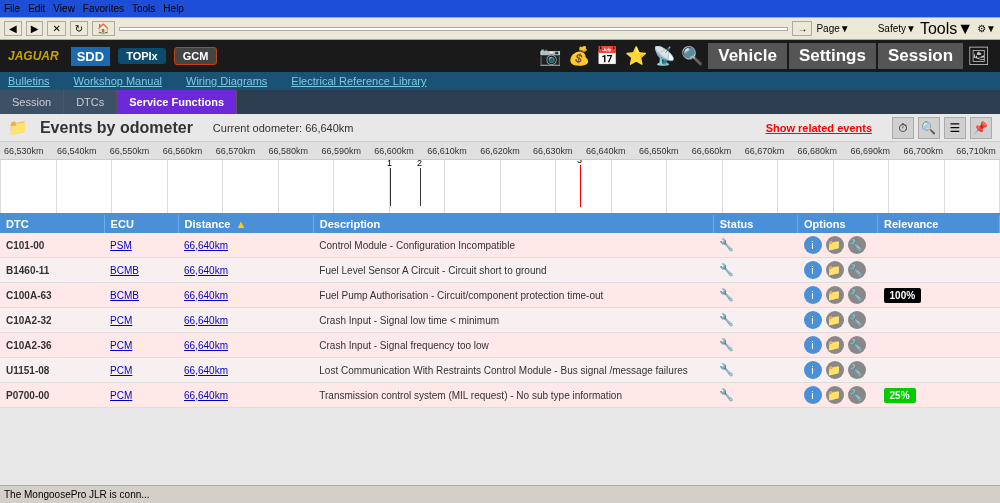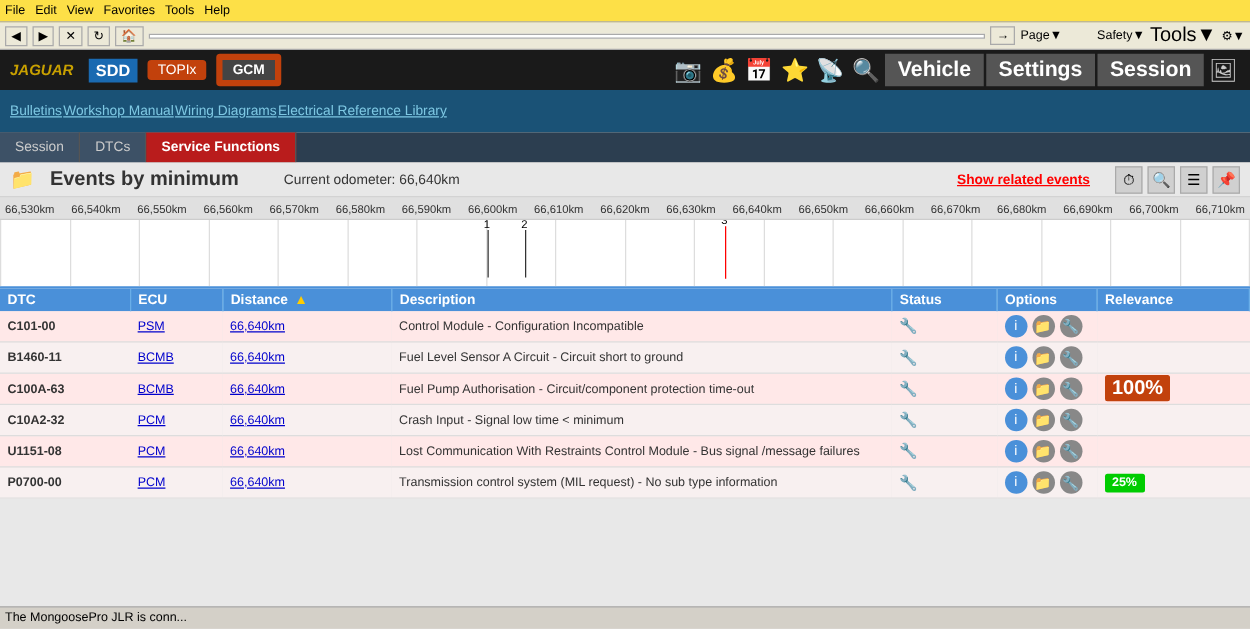--- a/index.html
+++ b/index.html
@@ -1,52 +1,52 @@
 <!DOCTYPE html>
 <html><head>
   <meta charset="utf-8">
   <style>
     * { margin: 0; padding: 0; box-sizing: border-box; }
     body { font-family: Arial, sans-serif; font-size: 11px; background: #d4d0c8; width: 1000px; height: 503px; overflow: hidden; }
     
     
-    .browser-bar { background: #fde047; height: 18px; display: flex; align-items: center; padding: 0 4px; border-bottom: 1px solid #aaa; font-size: 10px; }
+    .browser-bar { background: #1d4ed8; height: 18px; display: flex; align-items: center; padding: 0 4px; border-bottom: 1px solid #aaa; font-size: 10px; }
     .browser-bar span { margin-right: 8px; }
     
     
     .toolbar { background: #ece9d8; height: 22px; display: flex; align-items: center; padding: 0 4px; border-bottom: 1px solid #aaa; gap: 4px; }
     .toolbar-btn { background: #ece9d8; border: 1px solid #aaa; padding: 1px 4px; font-size: 10px; cursor: pointer; }
     
     
     .app-header { background: #1a1a1a; height: 32px; display: flex; align-items: center; padding: 0 8px; gap: 8px; }
     .jaguar-logo { color: #c8a000; font-weight: bold; font-size: 12px; font-style: italic; margin-right: 4px; }
     .app-logo-sdd { background: #1a6ab1; color: white; font-weight: bold; padding: 2px 6px; font-size: 13px; }
-    .app-logo-topix { background: #c2410c; color: white; font-weight: normal; padding: 2px 8px; font-size: 11px; border-radius: 3px; }
-    .app-logo-gcm { background: #444; color: white; font-weight: bold; padding: 2px 8px; font-size: 11px; border-radius: 3px; border: 5px solid #c2410c; }
+    .app-logo-topix { background: #0c4a6e; color: white; font-weight: bold; padding: 2px 8px; font-size: 11px; border-radius: 3px; }
+    .app-logo-gcm { background: #444; color: white; font-weight: bold; padding: 2px 8px; font-size: 11px; border-radius: 3px; border: 1px solid #c2410c; }
     .header-right { margin-left: auto; display: flex; gap: 2px; align-items: center; }
     .header-icon-btn { background: transparent; border: none; color: #ccc; font-size: 18px; cursor: pointer; padding: 2px; }
     .header-nav-btn { background: #555; color: white; border: none; padding: 3px 10px; font-size: 17px; cursor: pointer; font-weight: bold; }
     
     
-    .nav-bar { background: #1a5276; height: 34px; display: flex; align-items: center; padding: 0 8px; gap: 1px; }
+    .nav-bar { background: #1a5276; height: 18px; display: flex; align-items: center; padding: 0 8px; gap: 24px; }
     .nav-link { color: #7ec8e3; font-size: 11px; cursor: pointer; text-decoration: underline; }
     
     
     .session-tabs { background: #2c3e50; height: 24px; display: flex; align-items: flex-end; padding: 0 0 0 0; }
     .session-tab { padding: 4px 12px; font-size: 11px; cursor: pointer; color: #ccc; background: #3d5166; border-right: 1px solid #555; height: 100%; display: flex; align-items: center; }
-    .session-tab.active { background: #b91c1c; color: white; font-weight: bold; }
+    .session-tab.active { background: #6d28d9; color: white; font-weight: bold; }
     
     
     .main-content { background: #e8e8e8; flex: 1; }
     
     
     .events-header { background: #e8e8e8; padding: 4px 8px; display: flex; align-items: center; gap: 12px; border-bottom: 1px solid #ccc; height: 28px; }
     .folder-icon { font-size: 16px; color: #666; }
     .events-title { font-size: 16px; font-weight: bold; color: #333; }
-    .odometer-text { font-size: 11px; color: #333; margin-left: 24px; }
+    .odometer-text { font-size: 11px; color: #333; margin-left: 8px; }
     .show-related { color: red; font-size: 11px; cursor: pointer; margin-left: auto; text-decoration: underline; font-weight: bold; }
     .header-tools { display: flex; gap: 4px; margin-left: 8px; }
     .tool-btn { background: #d0d0d0; border: 1px solid #aaa; width: 22px; height: 22px; display: flex; align-items: center; justify-content: center; cursor: pointer; font-size: 12px; }
     
     
     .distance-ruler { background: #e0e0e0; height: 18px; display: flex; align-items: center; padding: 0 4px; border-bottom: 1px solid #ccc; overflow: hidden; }
     .ruler-labels { display: flex; width: 100%; justify-content: space-between; align-items: center; }
     .ruler-label { font-size: 9px; color: #333; }
     
     
@@ -61,21 +61,21 @@
     .table-row:nth-child(odd) { background: #ffe8e8; }
     .table-row td { padding: 3px 6px; font-size: 10px; vertical-align: middle; white-space: nowrap; }
     .dtc-cell { color: #333; font-weight: bold; margin-top: 12px; }
     .ecu-cell { color: #0000cc; text-decoration: underline; cursor: pointer; }
     .dist-cell { color: #0000cc; text-decoration: underline; cursor: pointer; }
     .desc-cell { color: #333; }
     .option-icons { display: flex; gap: 4px; align-items: center; }
     .opt-icon { width: 18px; height: 18px; border-radius: 50%; display: flex; align-items: center; justify-content: center; font-size: 11px; cursor: pointer; }
     .opt-icon.blue { background: #4a90d9; color: white; }
     .opt-icon.gray { background: #888; color: white; }
-    .relevance-badge { background: #c2410c; color: white; font-size: 16px; font-weight: bold; padding: 2px 6px; border-radius: 2px; }
+    .relevance-badge { background: #000000; color: white; font-size: 10px; font-weight: bold; padding: 2px 6px; border-radius: 2px; }
     .relevance-badge-25 { background: #00cc00; color: white; font-size: 10px; font-weight: bold; padding: 2px 6px; border-radius: 2px; width: 42px; text-align: right; }
     .relevance-empty { width: 42px; }
     
     
     .status-bar { background: #d4d0c8; height: 18px; display: flex; align-items: center; padding: 0 4px; border-top: 1px solid #aaa; font-size: 10px; justify-content: space-between; position: absolute; bottom: 0; width: 100%; }
     
     .col-sort-indicator { color: #ffcc00; margin-left: 2px; }
     
     .wrench-icon { font-size: 12px; }
   </style>
@@ -142,21 +142,21 @@
     </div>
     <div class="session-tab active">
       <span>Service Functions</span>
     </div>
   </div>
 
   <div class="main-content" style="flex:1; overflow:hidden; position:relative;">
 
     <div class="events-header">
       <span class="folder-icon">📁</span>
-      <span class="events-title">Events by minimum</span>
+      <span class="events-title">Events by odometer</span>
       <span class="odometer-text">Current odometer: 66,640km</span>
       <span class="show-related">Show related events</span>
       <div class="header-tools">
         <div class="tool-btn">⏱</div>
         <div class="tool-btn">🔍</div>
         <div class="tool-btn">☰</div>
         <div class="tool-btn">📌</div>
       </div>
     </div>
 
@@ -293,20 +293,35 @@
             <td>
               <div class="option-icons">
                 <div class="opt-icon blue">i</div>
                 <div class="opt-icon gray">📁</div>
                 <div class="opt-icon gray">🔧</div>
               </div>
             </td>
             <td></td>
           </tr>
 
+          <tr class="table-row">
+            <td class="dtc-cell">C10A2-36</td>
+            <td class="ecu-cell">PCM</td>
+            <td class="dist-cell">66,640km</td>
+            <td class="desc-cell">Crash Input - Signal frequency too low</td>
+            <td><span class="wrench-icon">🔧</span></td>
+            <td>
+              <div class="option-icons">
+                <div class="opt-icon blue">i</div>
+                <div class="opt-icon gray">📁</div>
+                <div class="opt-icon gray">🔧</div>
+              </div>
+            </td>
+            <td></td>
+          </tr>
 
           <tr class="table-row">
             <td class="dtc-cell">U1151-08</td>
             <td class="ecu-cell">PCM</td>
             <td class="dist-cell">66,640km</td>
             <td class="desc-cell">Lost Communication With Restraints Control Module - Bus signal /message failures</td>
             <td><span class="wrench-icon">🔧</span></td>
             <td>
               <div class="option-icons">
                 <div class="opt-icon blue">i</div>

